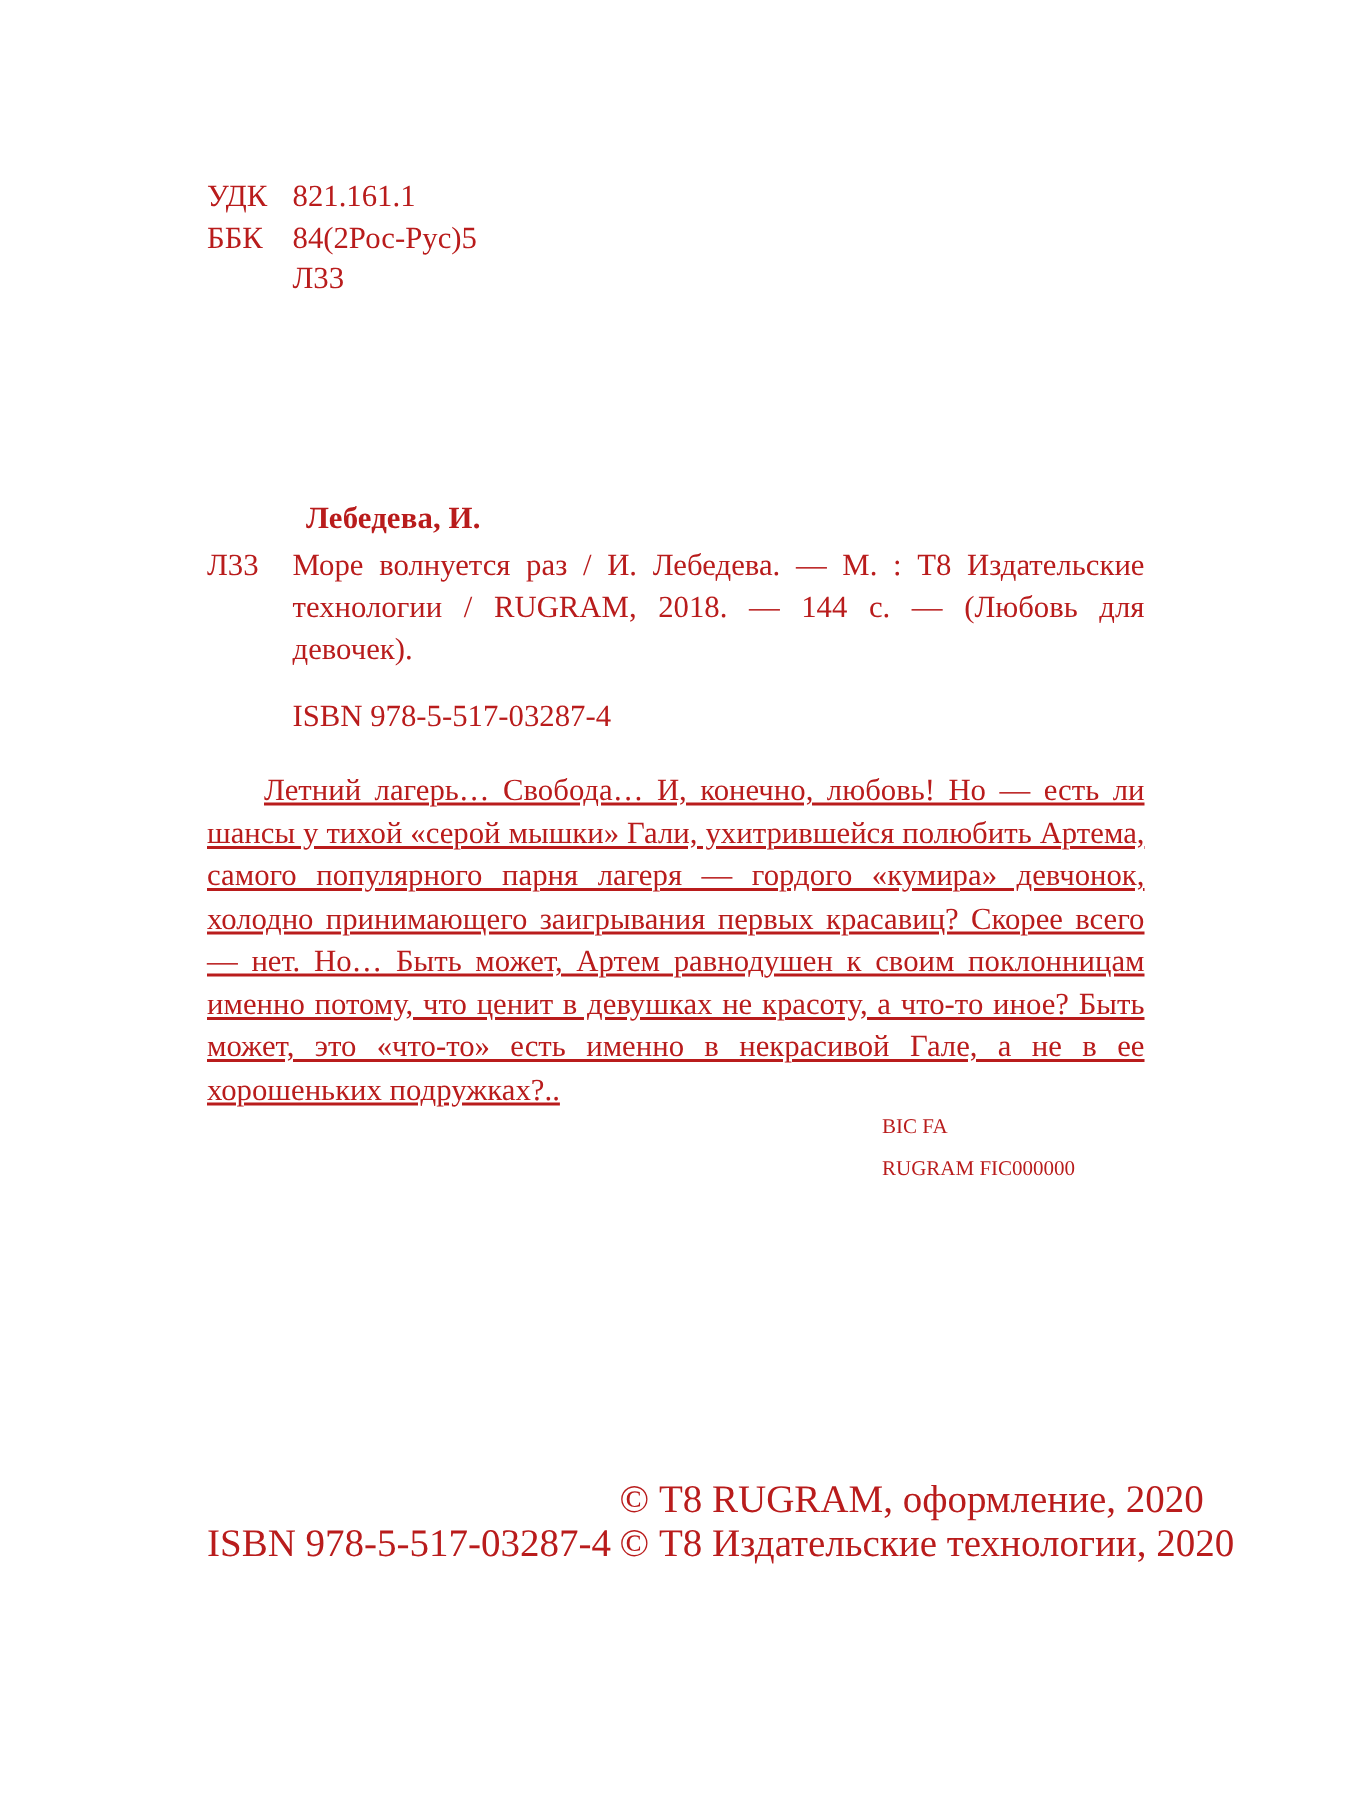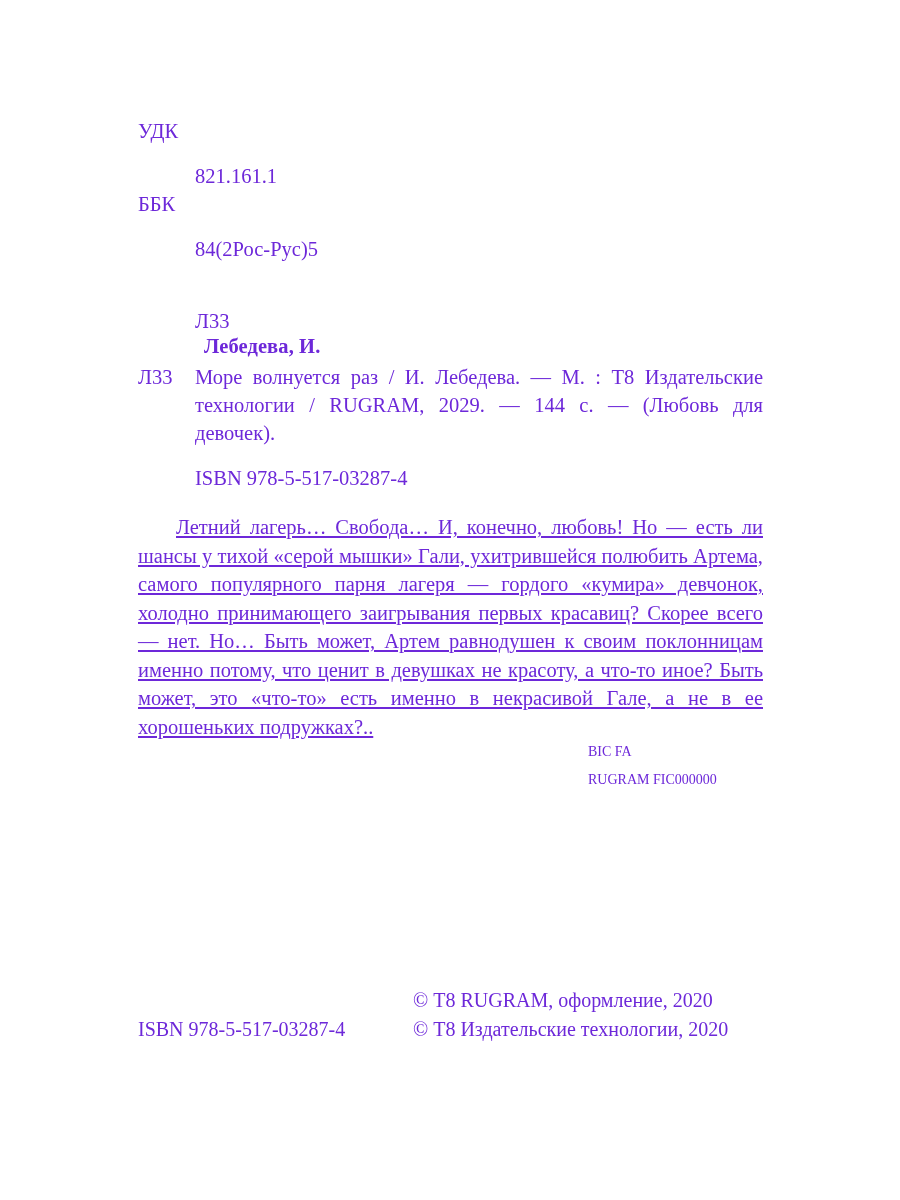--- a/index.html
+++ b/index.html
@@ -5,21 +5,21 @@
   html, body {
     margin: 0;
     padding: 0;
     background: #ffffff;
   }
   .page {
     position: relative;
     width: 900px;
     height: 1200px;
     background: #ffffff;
-    color: #6d28d9;
+    color: #b91c1c;
     font-family: "Liberation Serif", "DejaVu Serif", serif;
     overflow: hidden;
   }
 
   
   .class-block {
     position: absolute;
     left: 138px;
     top: 118px;
     font-size: 20.5px;
@@ -28,21 +28,20 @@
   .class-row {
     display: flex;
     white-space: nowrap;
   }
   .class-key {
     width: 57px;
     flex: 0 0 57px;
   }
   .class-val {
     flex: 0 0 auto;
-    margin-top: 45px;
   }
 
   
   .record {
     position: absolute;
     left: 138px;
     top: 332px;
     width: 625px;
   }
   .record-author {
@@ -103,21 +102,21 @@
     line-height: 28px;
     white-space: nowrap;
   }
 
   
   .footer {
     position: absolute;
     left: 138px;
     top: 986px;
     width: 625px;
-    font-size: 20px;
+    font-size: 26px;
     line-height: 28.5px;
   }
   .footer-row {
     display: flex;
     align-items: baseline;
     white-space: nowrap;
   }
   .footer-isbn-cell {
     width: 275px;
     flex: 0 0 275px;
@@ -146,21 +145,21 @@
     <div class="class-row">
       <span class="class-key"></span>
       <span class="class-val">Л33</span>
     </div>
   </div>
 
   <div class="record">
     <div class="record-author">Лебедева, И.</div>
     <div class="record-body">
       <span class="record-sigla">Л33</span>
-      <div class="record-text">Море волнуется раз / И. Лебедева. — М. : Т8 Издательские технологии / RUGRAM, 2029. — 144 с. — (Любовь для девочек).</div>
+      <div class="record-text">Море волнуется раз / И. Лебедева. — М. : Т8 Издательские технологии / RUGRAM, 2018. — 144 с. — (Любовь для девочек).</div>
     </div>
   </div>
 
   <div class="record-isbn">ISBN 978-5-517-03287-4</div>
 
   <div class="annotation">Летний лагерь… Свобода… И, конечно, любовь! Но — есть ли шансы у тихой «серой мышки» Гали, ухитрившейся полюбить Артема, самого популярного парня лагеря — гордого «кумира» девчонок, холодно принимающего заигрывания первых красавиц? Скорее всего — нет. Но… Быть может, Артем равнодушен к своим поклонницам именно потому, что ценит в девушках не красоту, а что-то иное? Быть может, это «что-то» есть именно в некрасивой Гале, а не в ее хорошеньких подружках?..</div>
 
   <div class="codes">
     <div>BIC FA</div>
     <div>RUGRAM FIC000000</div>

